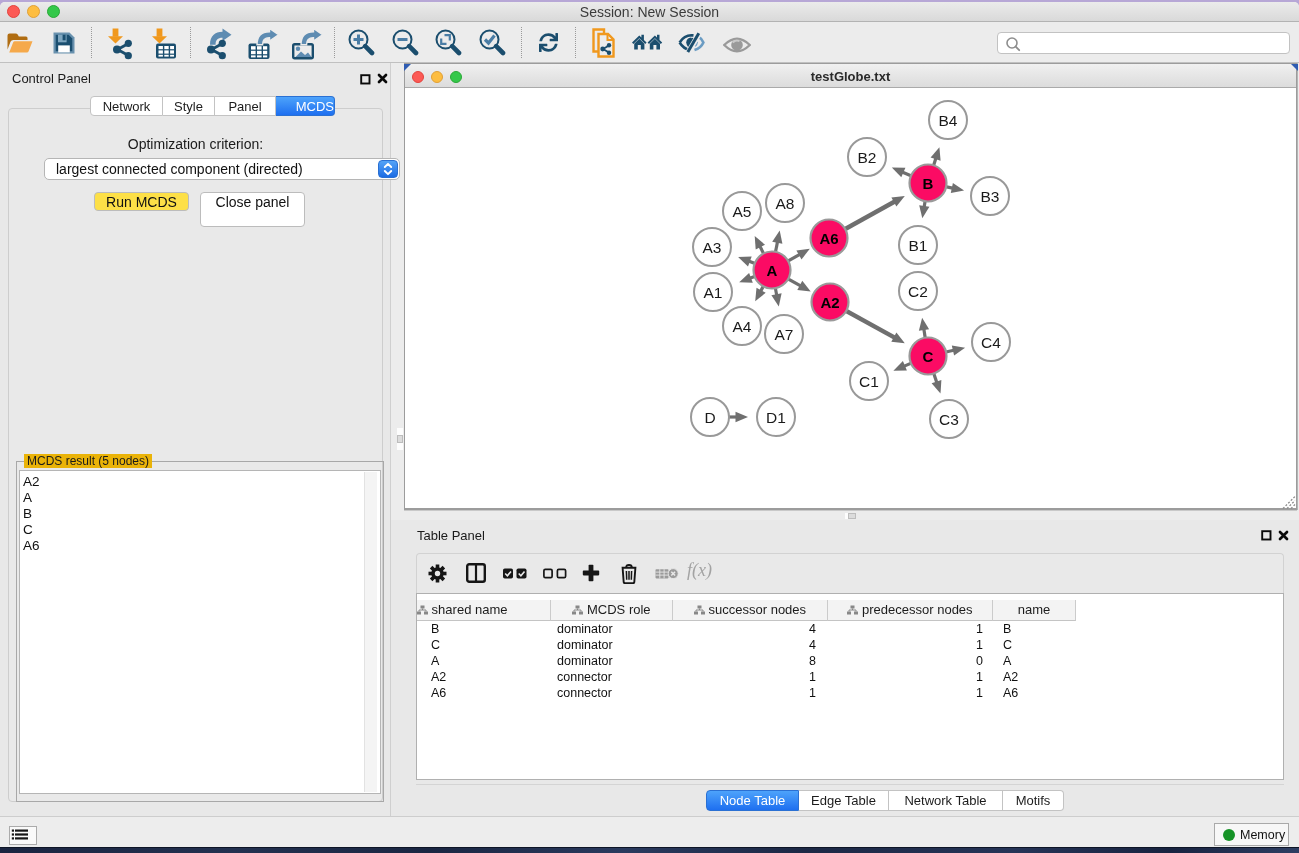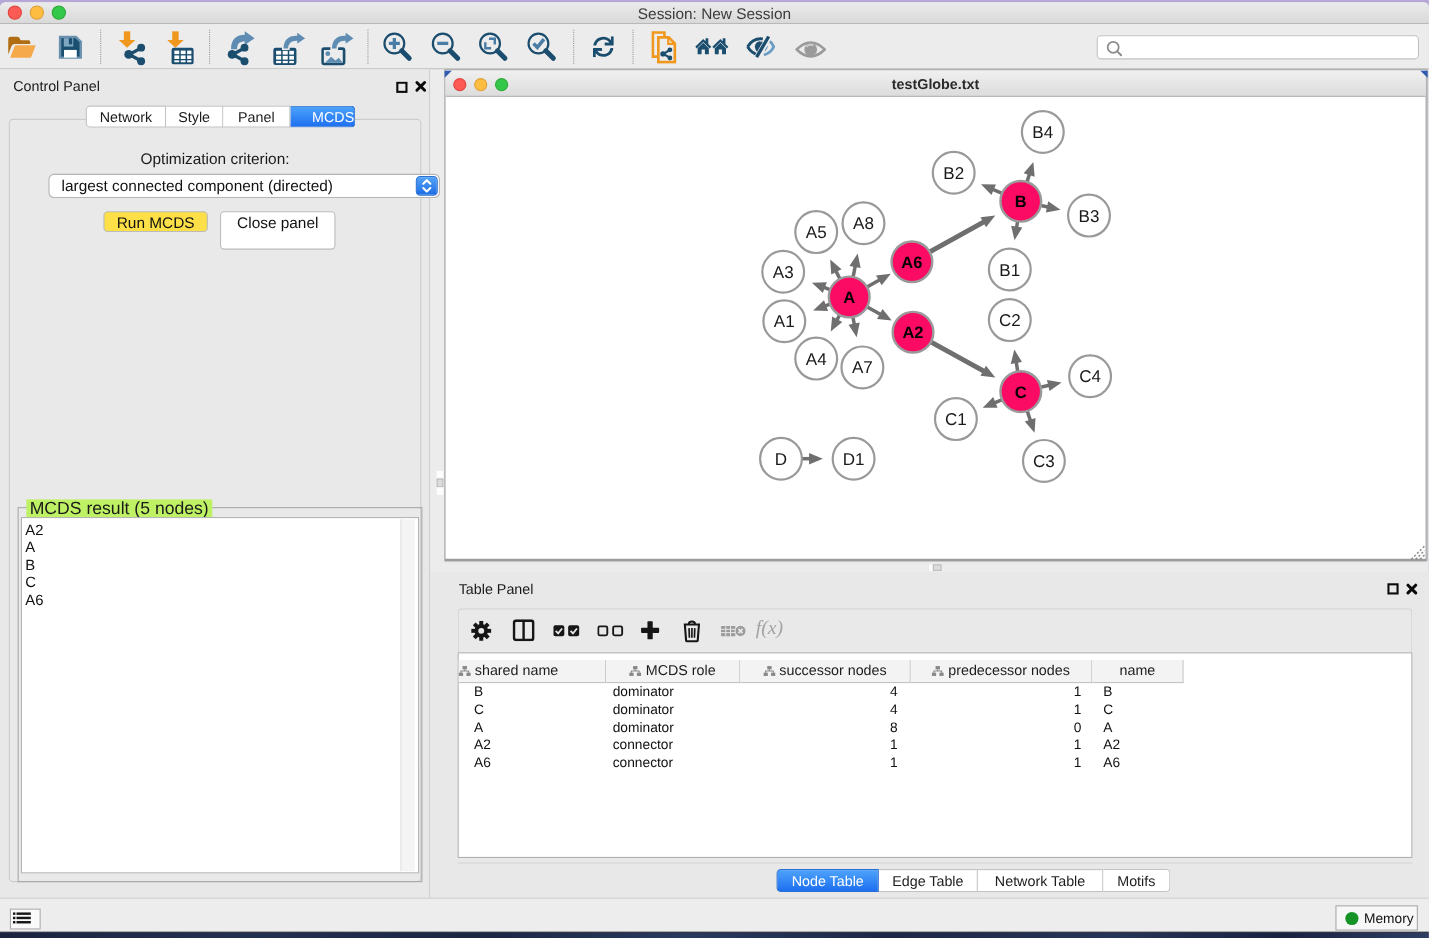--- a/index.html
+++ b/index.html
@@ -19,21 +19,21 @@
 .ticon { position:absolute; top:0; height:41px; display:flex; align-items:center; justify-content:center; }
 #searchbox { position:absolute; left:997px; top:32px; width:293px; height:22px; background:#fff; border:1px solid #c2c2c2; border-radius:4px; }
 
 
 #leftdock { position:absolute; left:0; top:63px; width:391px; height:753px; background:#e8e8e8; border-right:1px solid #cfcfcf; }
 #cp-head { position:absolute; left:0; top:0; width:391px; height:28px; }
 #cp-head .t { position:absolute; left:12px; top:8px; font-size:13px; color:#1a1a1a; }
 #cp-frame { position:absolute; left:8px; top:45px; width:375px; height:694px; border:1px solid #cdcdcd; border-radius:4px; background:#e9e9e9; }
 .tabrow { position:absolute; display:flex; }
 .tab { height:20px; line-height:19px; font-size:13px; color:#1c1c1c; text-align:center; background:#fff; border:1px solid #c3c3c3; border-left:none; padding:0 0; }
-.tab.first { border-left:1px solid #c3c3c3; border-radius:4px 0 0 4px; }
+.tab.first { border-left:1px solid #c3c3c3; border-radius:4px 0 0 4px;margin-left:12px; }
 .tab.last { border-radius:0 4px 4px 0; }
 .tab.sel { background:linear-gradient(#4da3fb,#1e6ff0); color:#fff; border-color:#2a70d3;text-align:right; }
 
 
 #netwin { position:absolute; left:404px; top:63px; width:893px; height:447px; background:#fff; border:1px solid #9c9c9c; border-bottom-width:2px; box-shadow:1px 0 0 #b5b5b5, 0 1px 0 #c9c9c9; }
 #netwin-title { position:absolute; left:0; top:0; width:891px; height:24px; background:linear-gradient(#f0f0f0,#dcdcdc); border-bottom:1px solid #aaa; }
 #netwin-title .t { position:absolute; left:0; right:0; top:5px; text-align:center; font-size:13px; font-weight:bold; color:#2a2a2a; }
 
 #tablepanel { position:absolute; left:391px; top:520px; width:908px; height:296px; background:#e8e8e8; }
 #tp-toolbar { position:absolute; left:25px; top:33px; width:868px; height:40px; border:1px solid #d2d2d2; border-bottom:none; border-radius:4px 4px 0 0; background:#e9e9e9; }
@@ -275,21 +275,21 @@
       <svg width="18" height="16" viewBox="0 0 18 16">
         <path d="M5.8 6 L9 2.8 L12.2 6" fill="none" stroke="#fff" stroke-width="1.9" stroke-linecap="round" stroke-linejoin="round"></path>
         <path d="M5.8 10 L9 13.2 L12.2 10" fill="none" stroke="#fff" stroke-width="1.9" stroke-linecap="round" stroke-linejoin="round"></path>
       </svg>
     </div>
   </div>
   <div class="abs" style="left:94px;top:129px;width:95px;height:19px;background:#fde047;border:1px solid #bcbcbc;border-radius:4px;text-align:center;line-height:18px;font-size:14px;color:#111;">Run MCDS</div>
   <div class="abs" style="left:200px;top:129px;width:105px;height:35px;background:#fff;border:1px solid #bcbcbc;border-radius:4px;text-align:center;line-height:18px;font-size:14px;color:#111;">Close panel</div>
 
   <div class="abs" style="left:16px;top:398px;width:368px;height:341px;border:1px solid #a8a8a8;"></div>
-  <div class="abs" style="left:24px;top:391px;background:#bef264;padding:0 3px;font-size:16px;color:#1a1a1a;">MCDS result (5 nodes)</div>
+  <div class="abs" style="left:24px;top:391px;background:#eab308;padding:0 3px;font-size:12px;color:#1a1a1a;">MCDS result (5 nodes)</div>
   <div class="abs" style="left:19px;top:407px;width:362px;height:324px;background:#fff;border:1px solid #b5b5b5;">
     <div style="position:absolute;left:3px;top:3px;font-size:13.5px;line-height:16px;color:#111;">A2<br>A<br>B<br>C<br>A6</div>
     <div style="position:absolute;right:3px;top:1px;bottom:1px;width:13px;background:#f4f4f4;border-left:1px solid #e2e2e2;"></div>
   </div>
 </div>
 
 <div id="netwin">
   <svg width="8" height="8" style="position:absolute;left:-1px;top:0px;z-index:5" viewBox="0 0 8 8">
       <polygon points="0,0 7,0 0,7" fill="#2f5cb2"></polygon>
     </svg>

